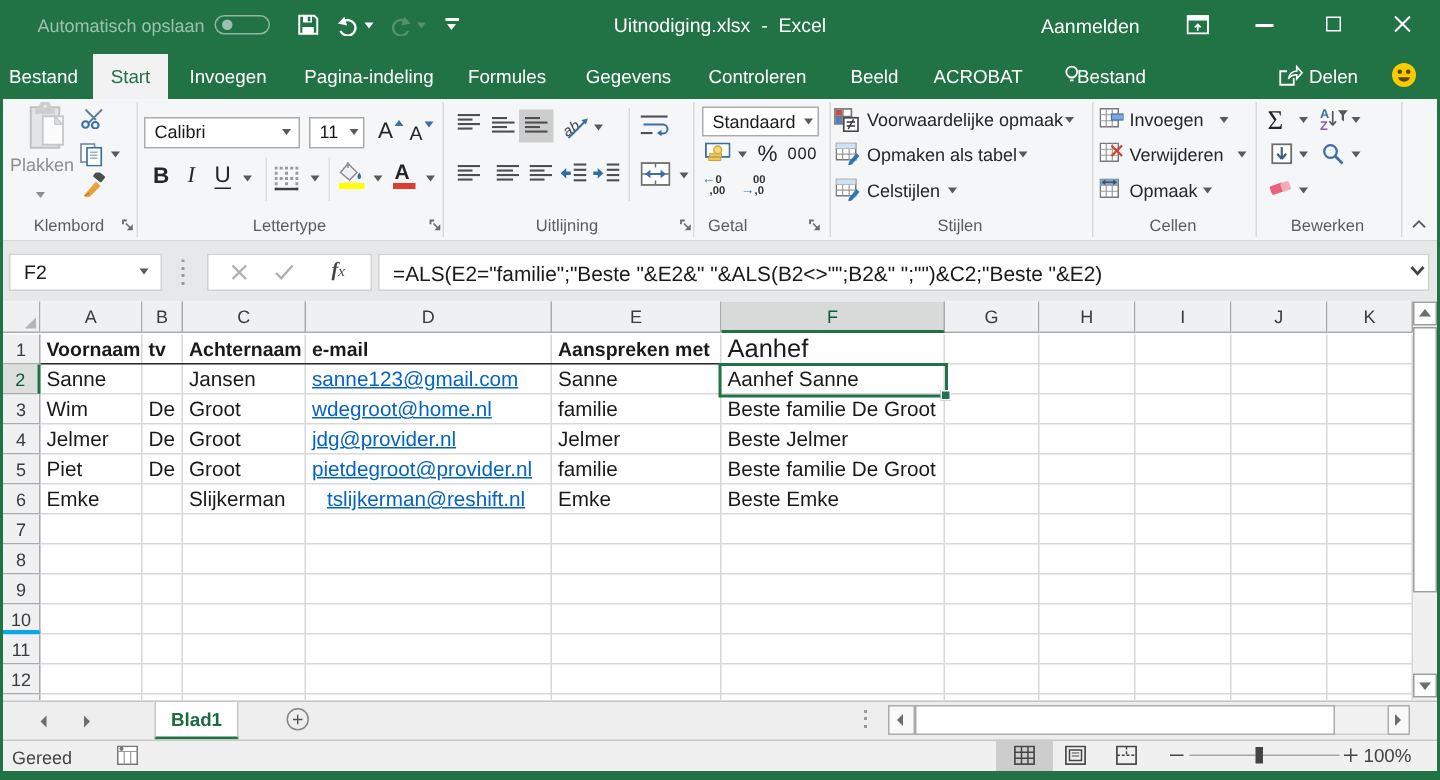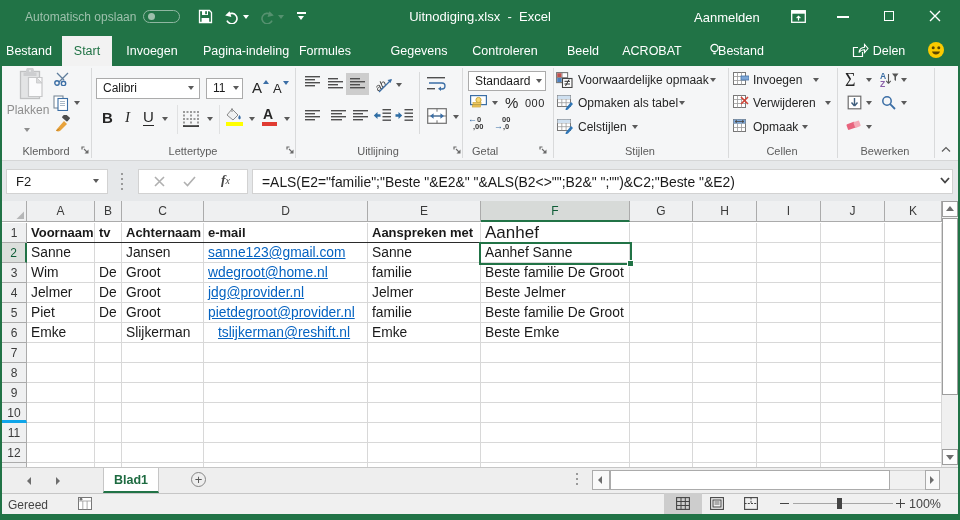--- a/index.html
+++ b/index.html
@@ -50,21 +50,21 @@
 <div class="ab" style="left:884px;top:11px;width:10px;height:10px;border:1.4px solid #fff;"></div>
 <svg class="ab" style="left:929px;top:10px" width="12" height="12" viewBox="0 0 12 12">
     <path d="M1 1 L11 11 M11 1 L1 11" stroke="#fff" stroke-width="1.4"></path>
   </svg>
 <div class="ab" style="left:0;top:36px;width:960px;height:30px;background:#217346"></div>
 <div class="ab" style="left:62px;top:36px;width:50px;height:30px;background:#f2f2f2;"></div>
 <div class="ab tabtxt" style="left:87px;top:44px;color:#217346;">Start</div>
 <div class="ab tabtxt" style="left:29px;top:44px;">Bestand</div>
 <div class="ab tabtxt" style="left:152px;top:44px;">Invoegen</div>
 <div class="ab tabtxt" style="left:246px;top:44px;">Pagina-indeling</div>
-<div class="ab tabtxt" style="left:325px;top:44px;">Formules</div>
+<div class="ab tabtxt" style="left:338px;top:44px;">Formules</div>
 <div class="ab tabtxt" style="left:419px;top:44px;">Gegevens</div>
 <div class="ab tabtxt" style="left:505px;top:44px;">Controleren</div>
 <div class="ab tabtxt" style="left:583px;top:44px;">Beeld</div>
 <div class="ab tabtxt" style="left:652px;top:44px;">ACROBAT</div>
 <svg class="ab" style="left:709px;top:43px" width="11" height="14" viewBox="0 0 11 14">
     <circle cx="5.5" cy="5" r="3.6" fill="none" stroke="#fff" stroke-width="1.2"></circle>
     <path d="M4 8.7 h3 M4.3 10.6 h2.4" stroke="#fff" stroke-width="1.1"></path>
   </svg>
 <div class="ab tabtxt" style="left:741px;top:44px;">Bestand</div>
 <svg class="ab" style="left:852px;top:43px" width="17" height="15" viewBox="0 0 17 15">

